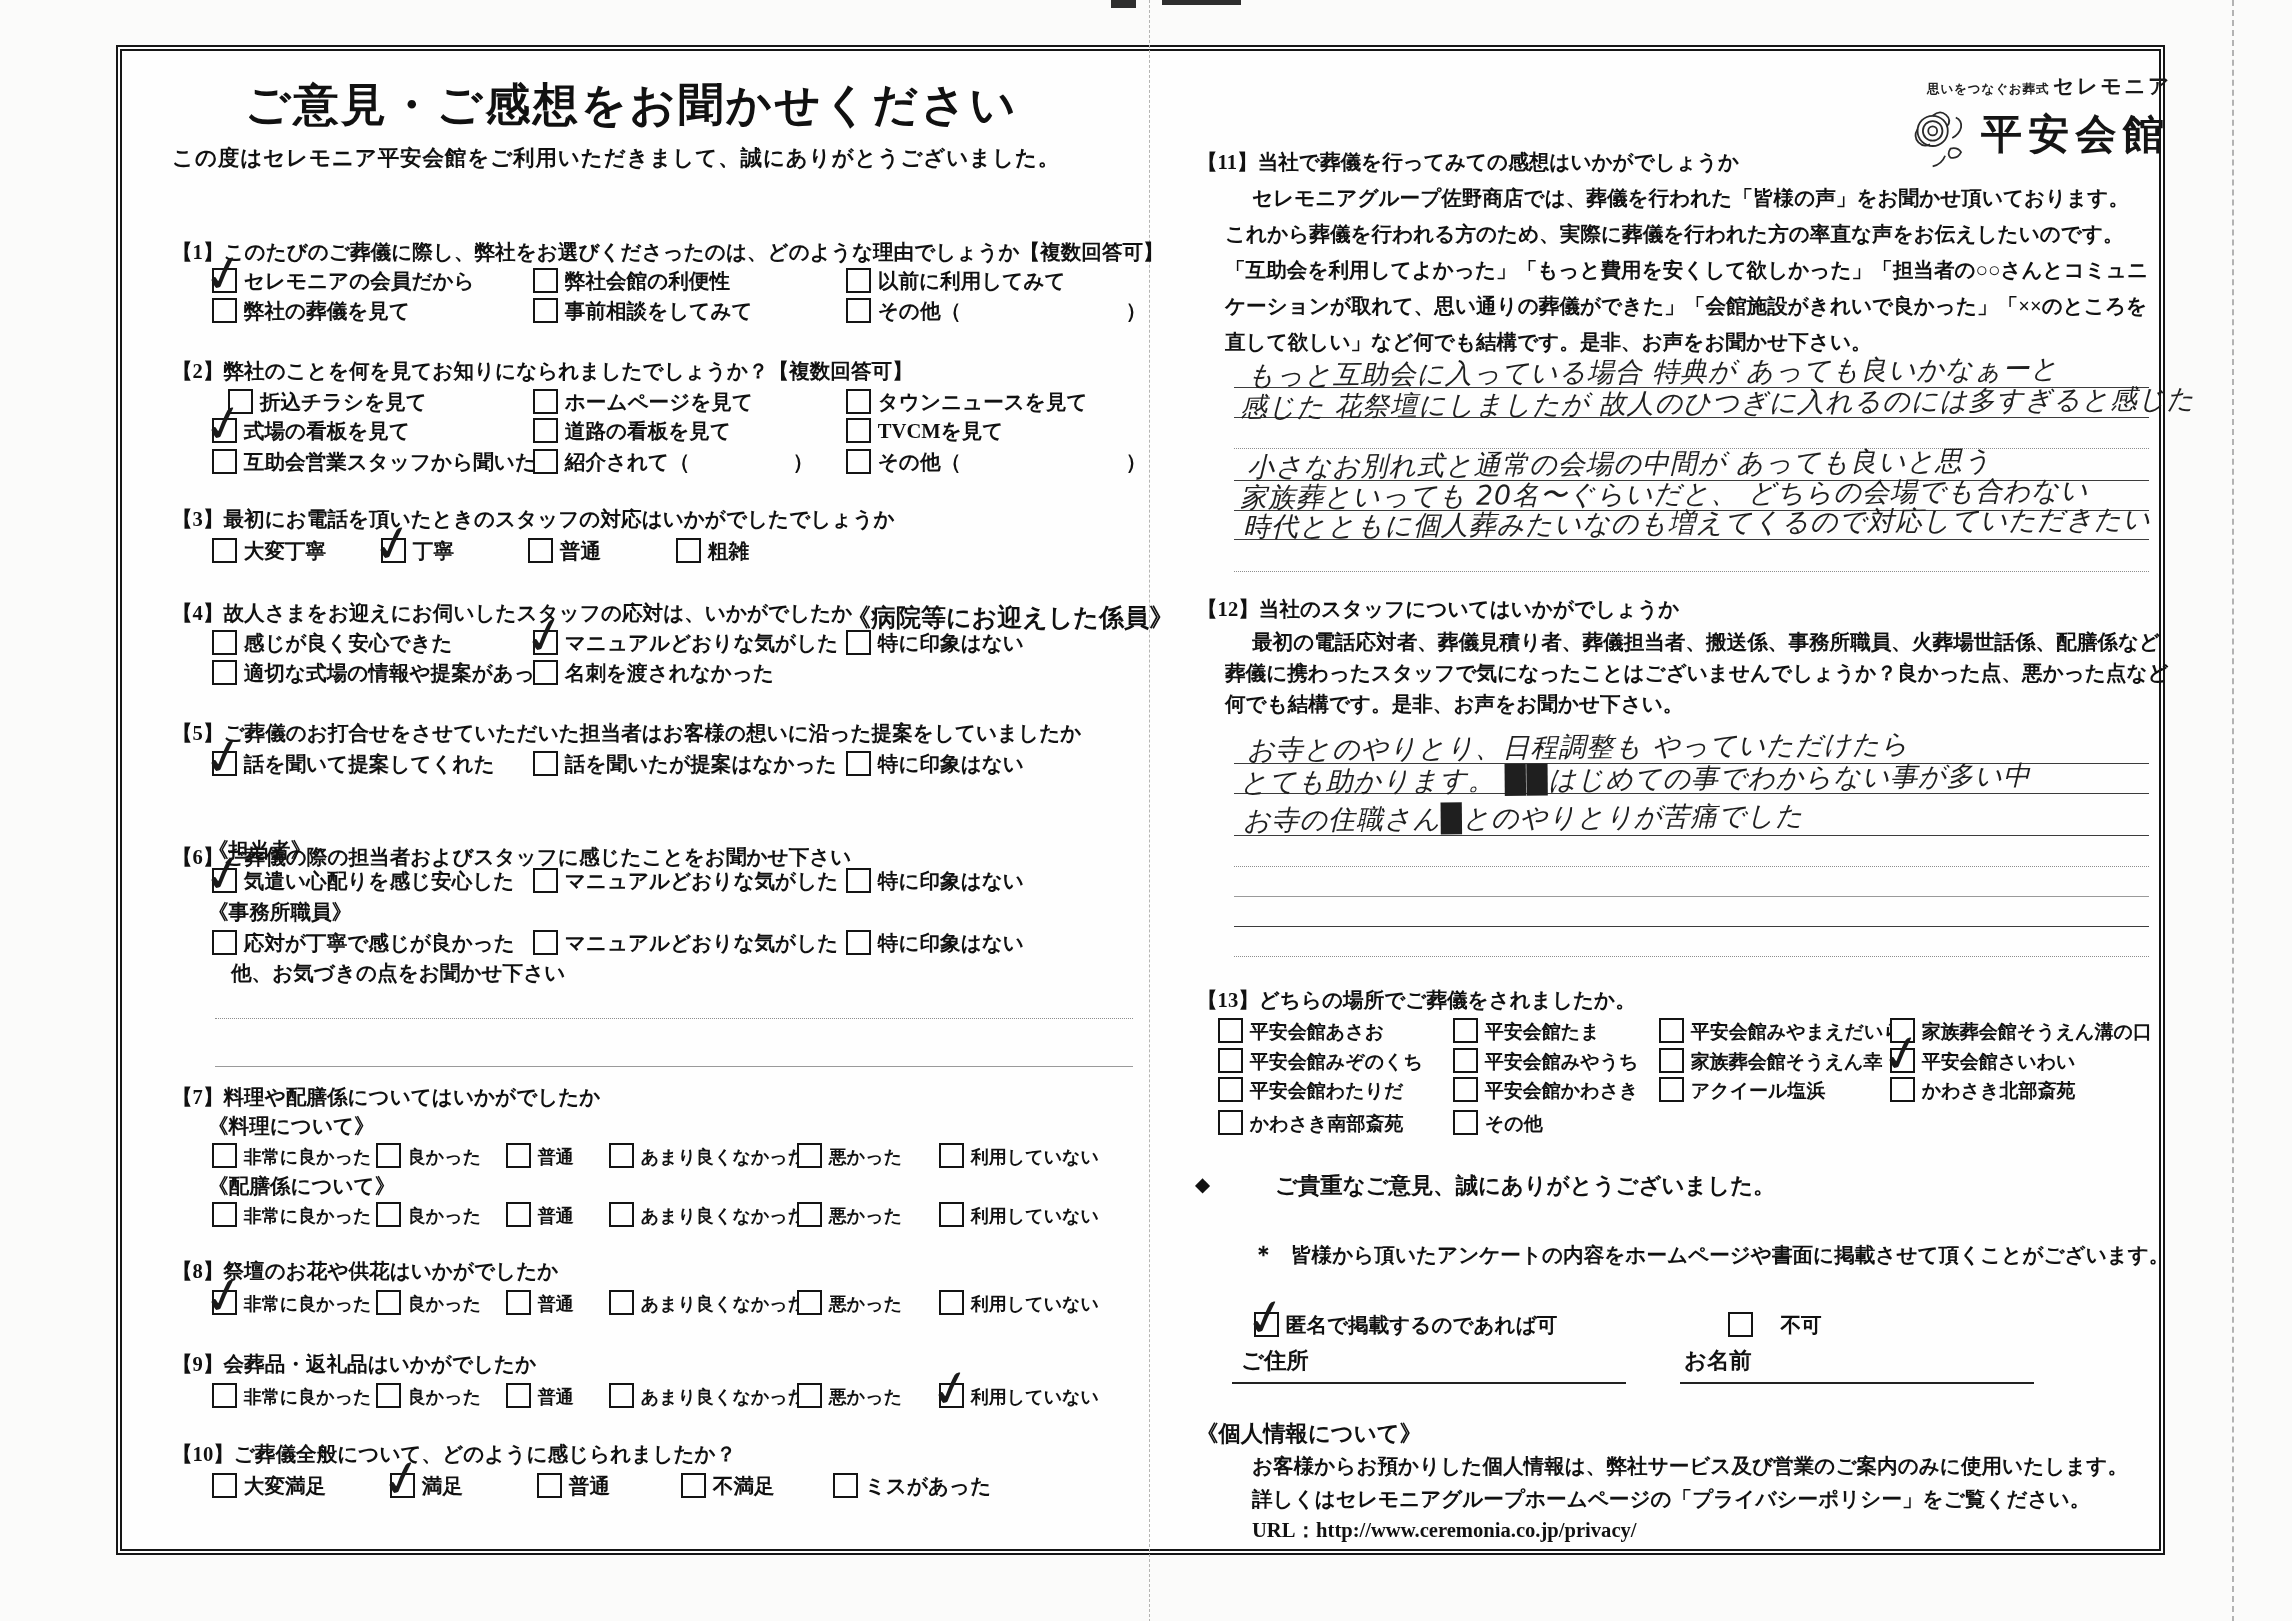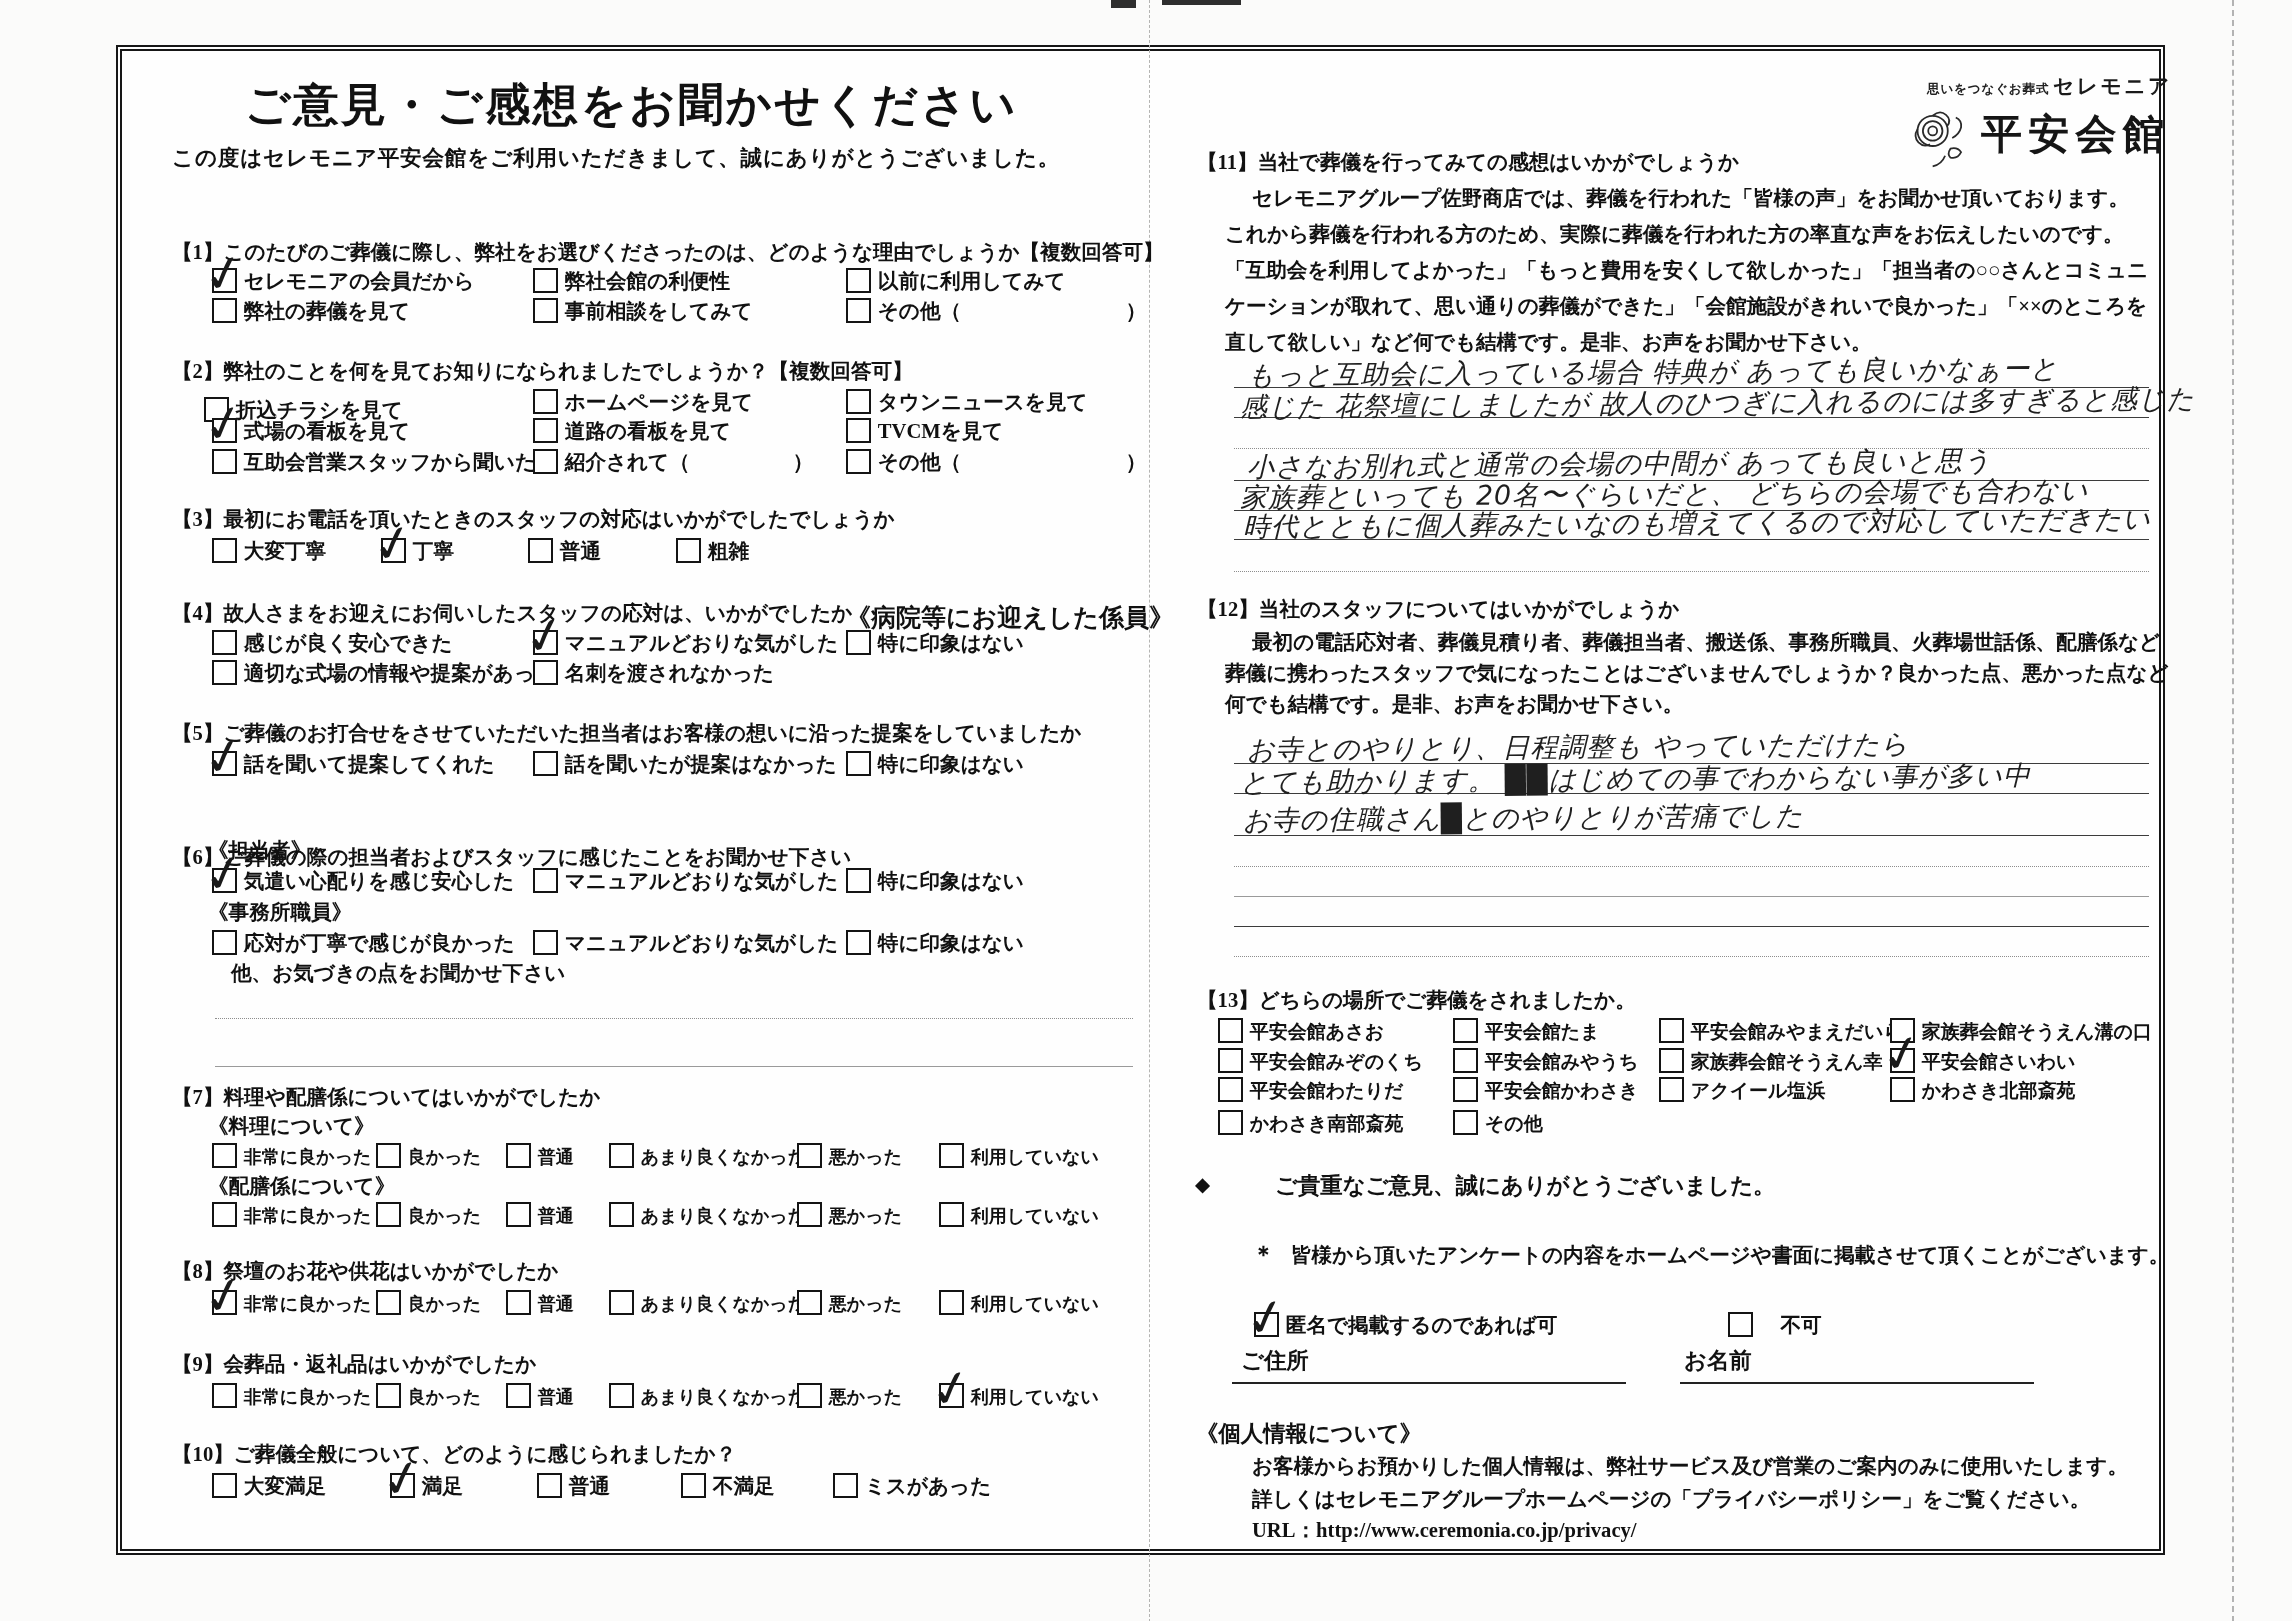--- a/index.html
+++ b/index.html
@@ -65,21 +65,21 @@
       <span class="opt" data-checked="false" style="left: 846px;"><span class="box"></span><span class="olabel">以前に利用してみて</span></span>
     </div>
   <div class="optrow" style="top:297px;">
       <span class="opt" data-checked="false" style="left: 212px;"><span class="box"></span><span class="olabel">弊社の葬儀を見て</span></span>
       <span class="opt" data-checked="false" style="left: 533px;"><span class="box"></span><span class="olabel">事前相談をしてみて</span></span>
       <span class="opt" data-checked="false" style="left: 846px;"><span class="box"></span><span class="olabel">その他（　　　　　　　　）</span></span>
     </div>
 
   <div class="abs qh" style="left:172px;top:358px;">【2】弊社のことを何を見てお知りになられましたでしょうか？【複数回答可】</div>
   <div class="optrow" style="top:388px;">
-      <span class="opt" data-checked="false" style="left: 204px; margin-top: 8px;"><span class="box"></span><span class="olabel">折込チラシを見て</span></span>
+      <span class="opt" data-checked="false" style="left: 228px;"><span class="box"></span><span class="olabel">折込チラシを見て</span></span>
       <span class="opt" data-checked="false" style="left: 533px;"><span class="box"></span><span class="olabel">ホームページを見て</span></span>
       <span class="opt" data-checked="false" style="left: 846px;"><span class="box"></span><span class="olabel">タウンニュースを見て</span></span>
     </div>
   <div class="optrow" style="top:417px;">
       <span class="opt" data-checked="true" style="left: 212px;"><span class="box"></span><span class="olabel">式場の看板を見て</span></span>
       <span class="opt" data-checked="false" style="left: 533px;"><span class="box"></span><span class="olabel">道路の看板を見て</span></span>
       <span class="opt" data-checked="false" style="left: 846px;"><span class="box"></span><span class="olabel">TVCMを見て</span></span>
     </div>
   <div class="optrow" style="top:448px;">
       <span class="opt" data-checked="false" style="left: 212px;"><span class="box"></span><span class="olabel">互助会営業スタッフから聞いた</span></span>

